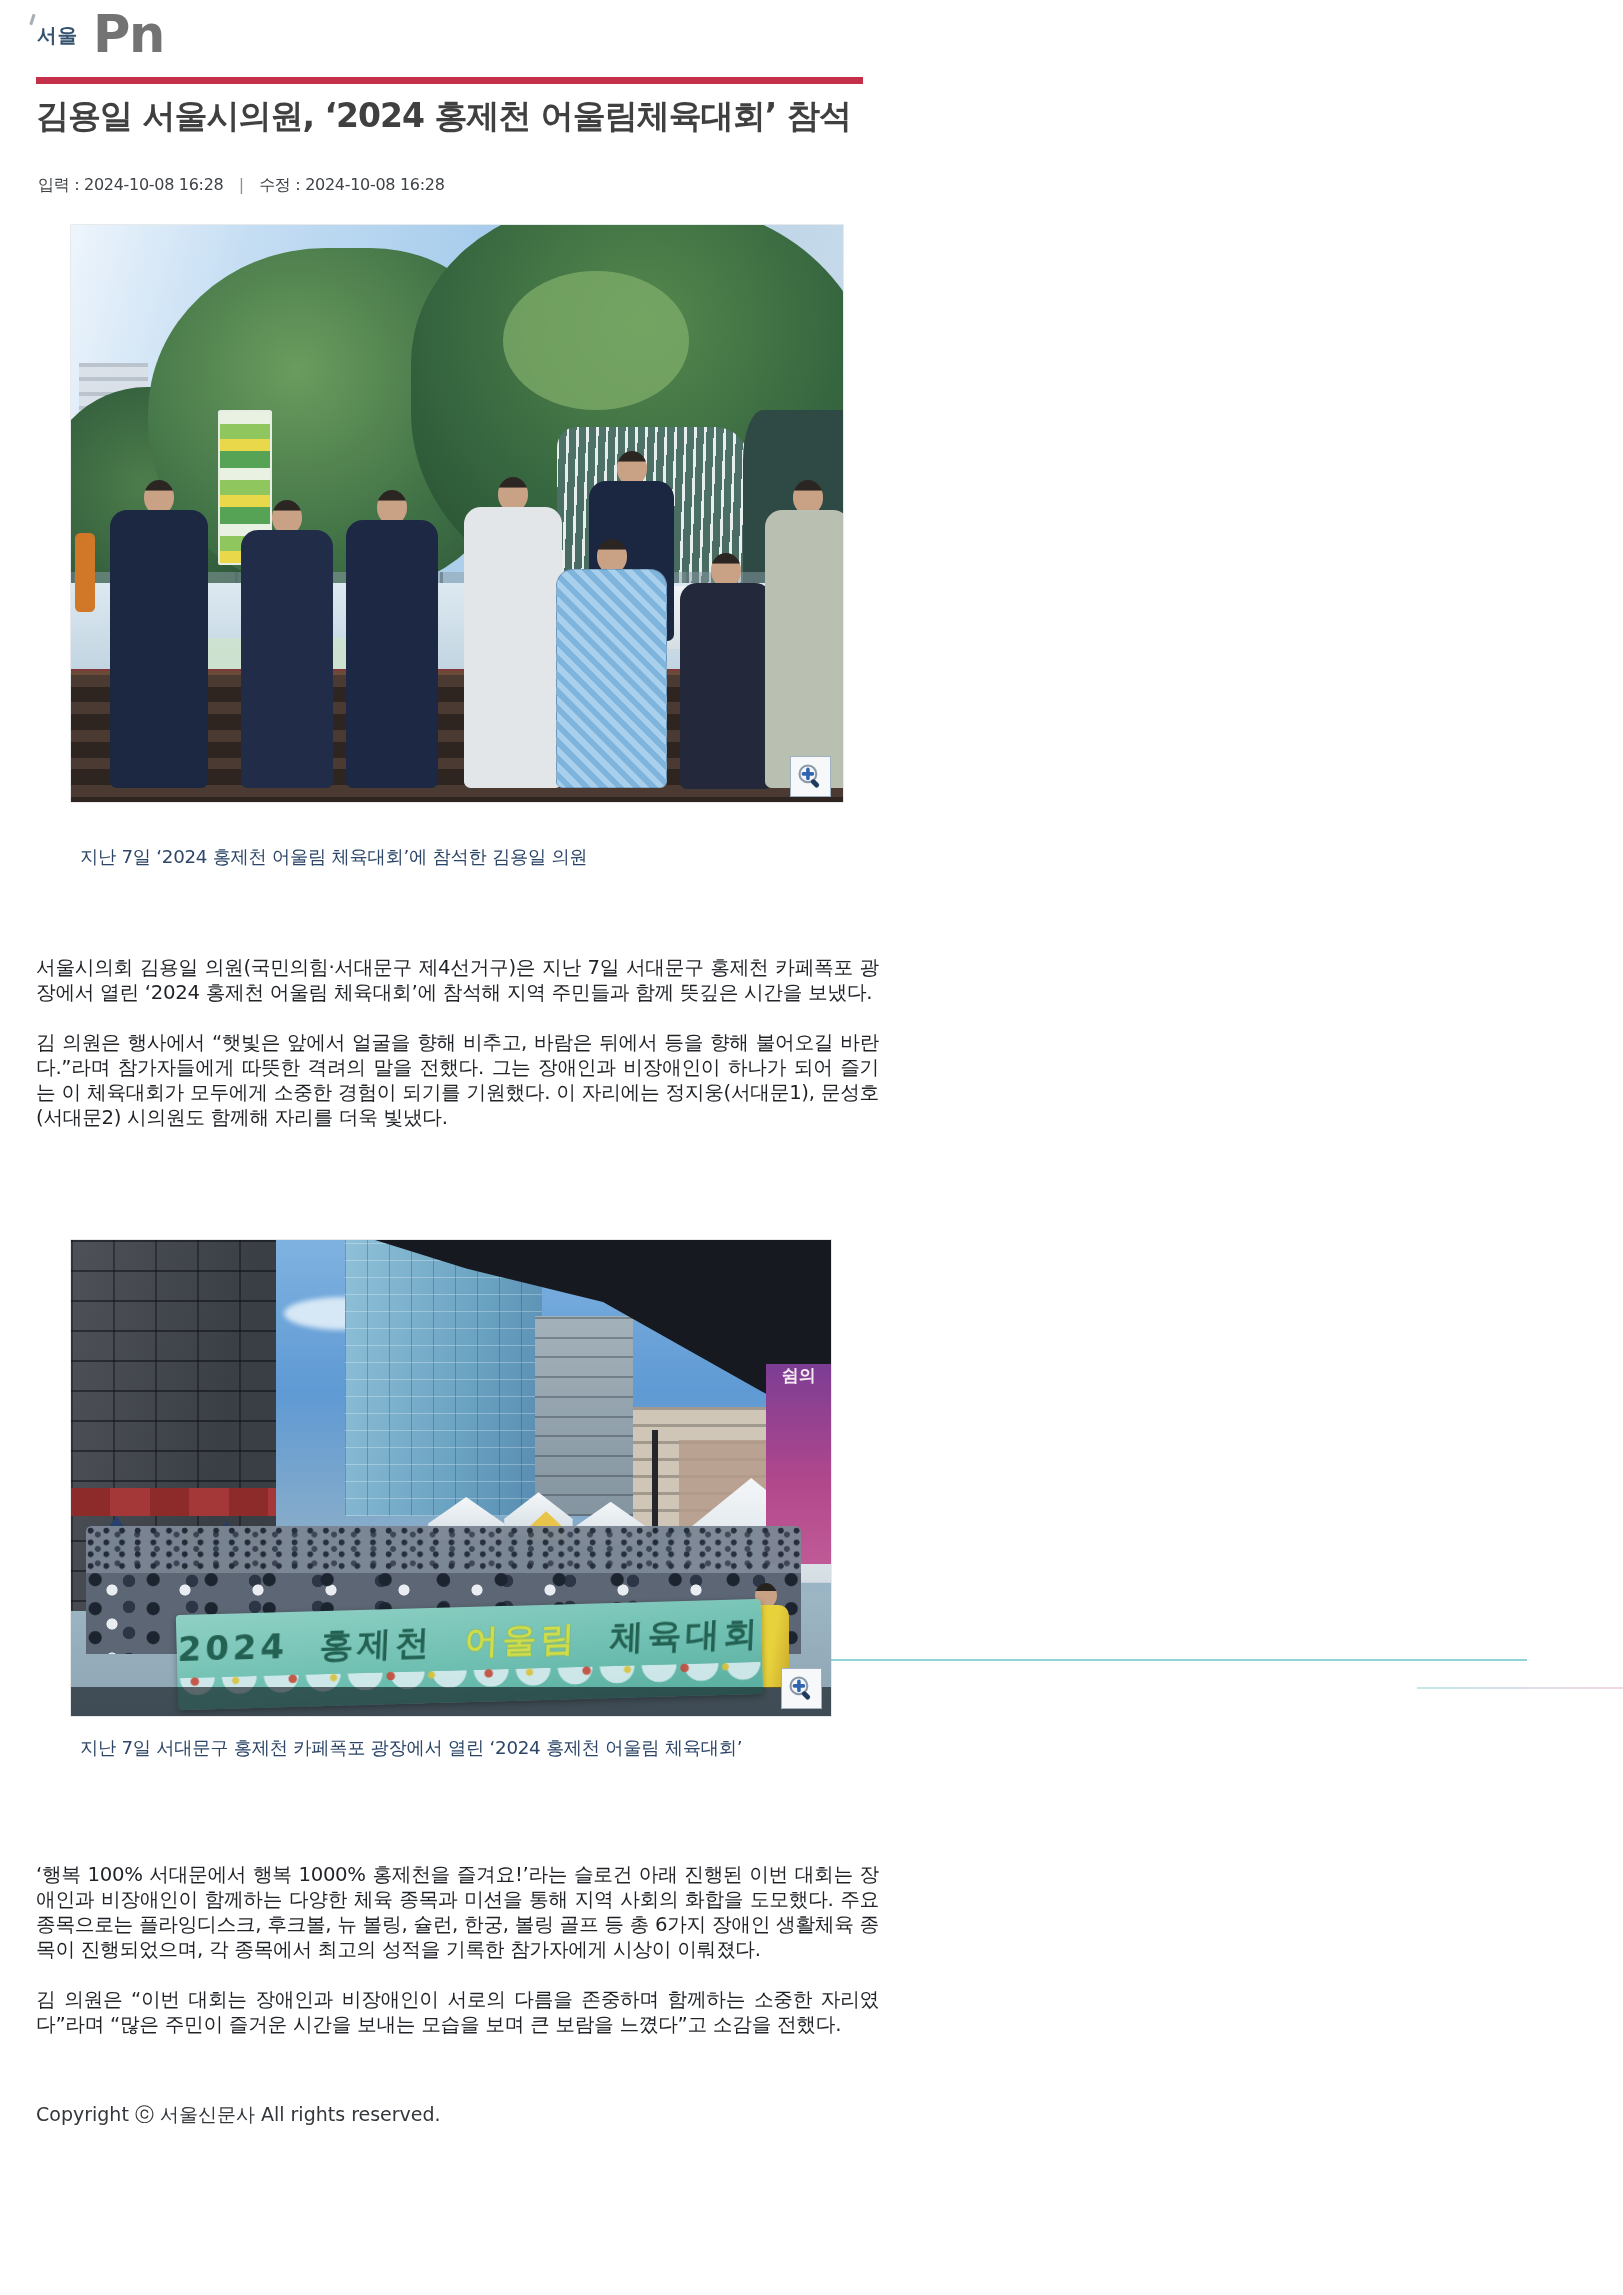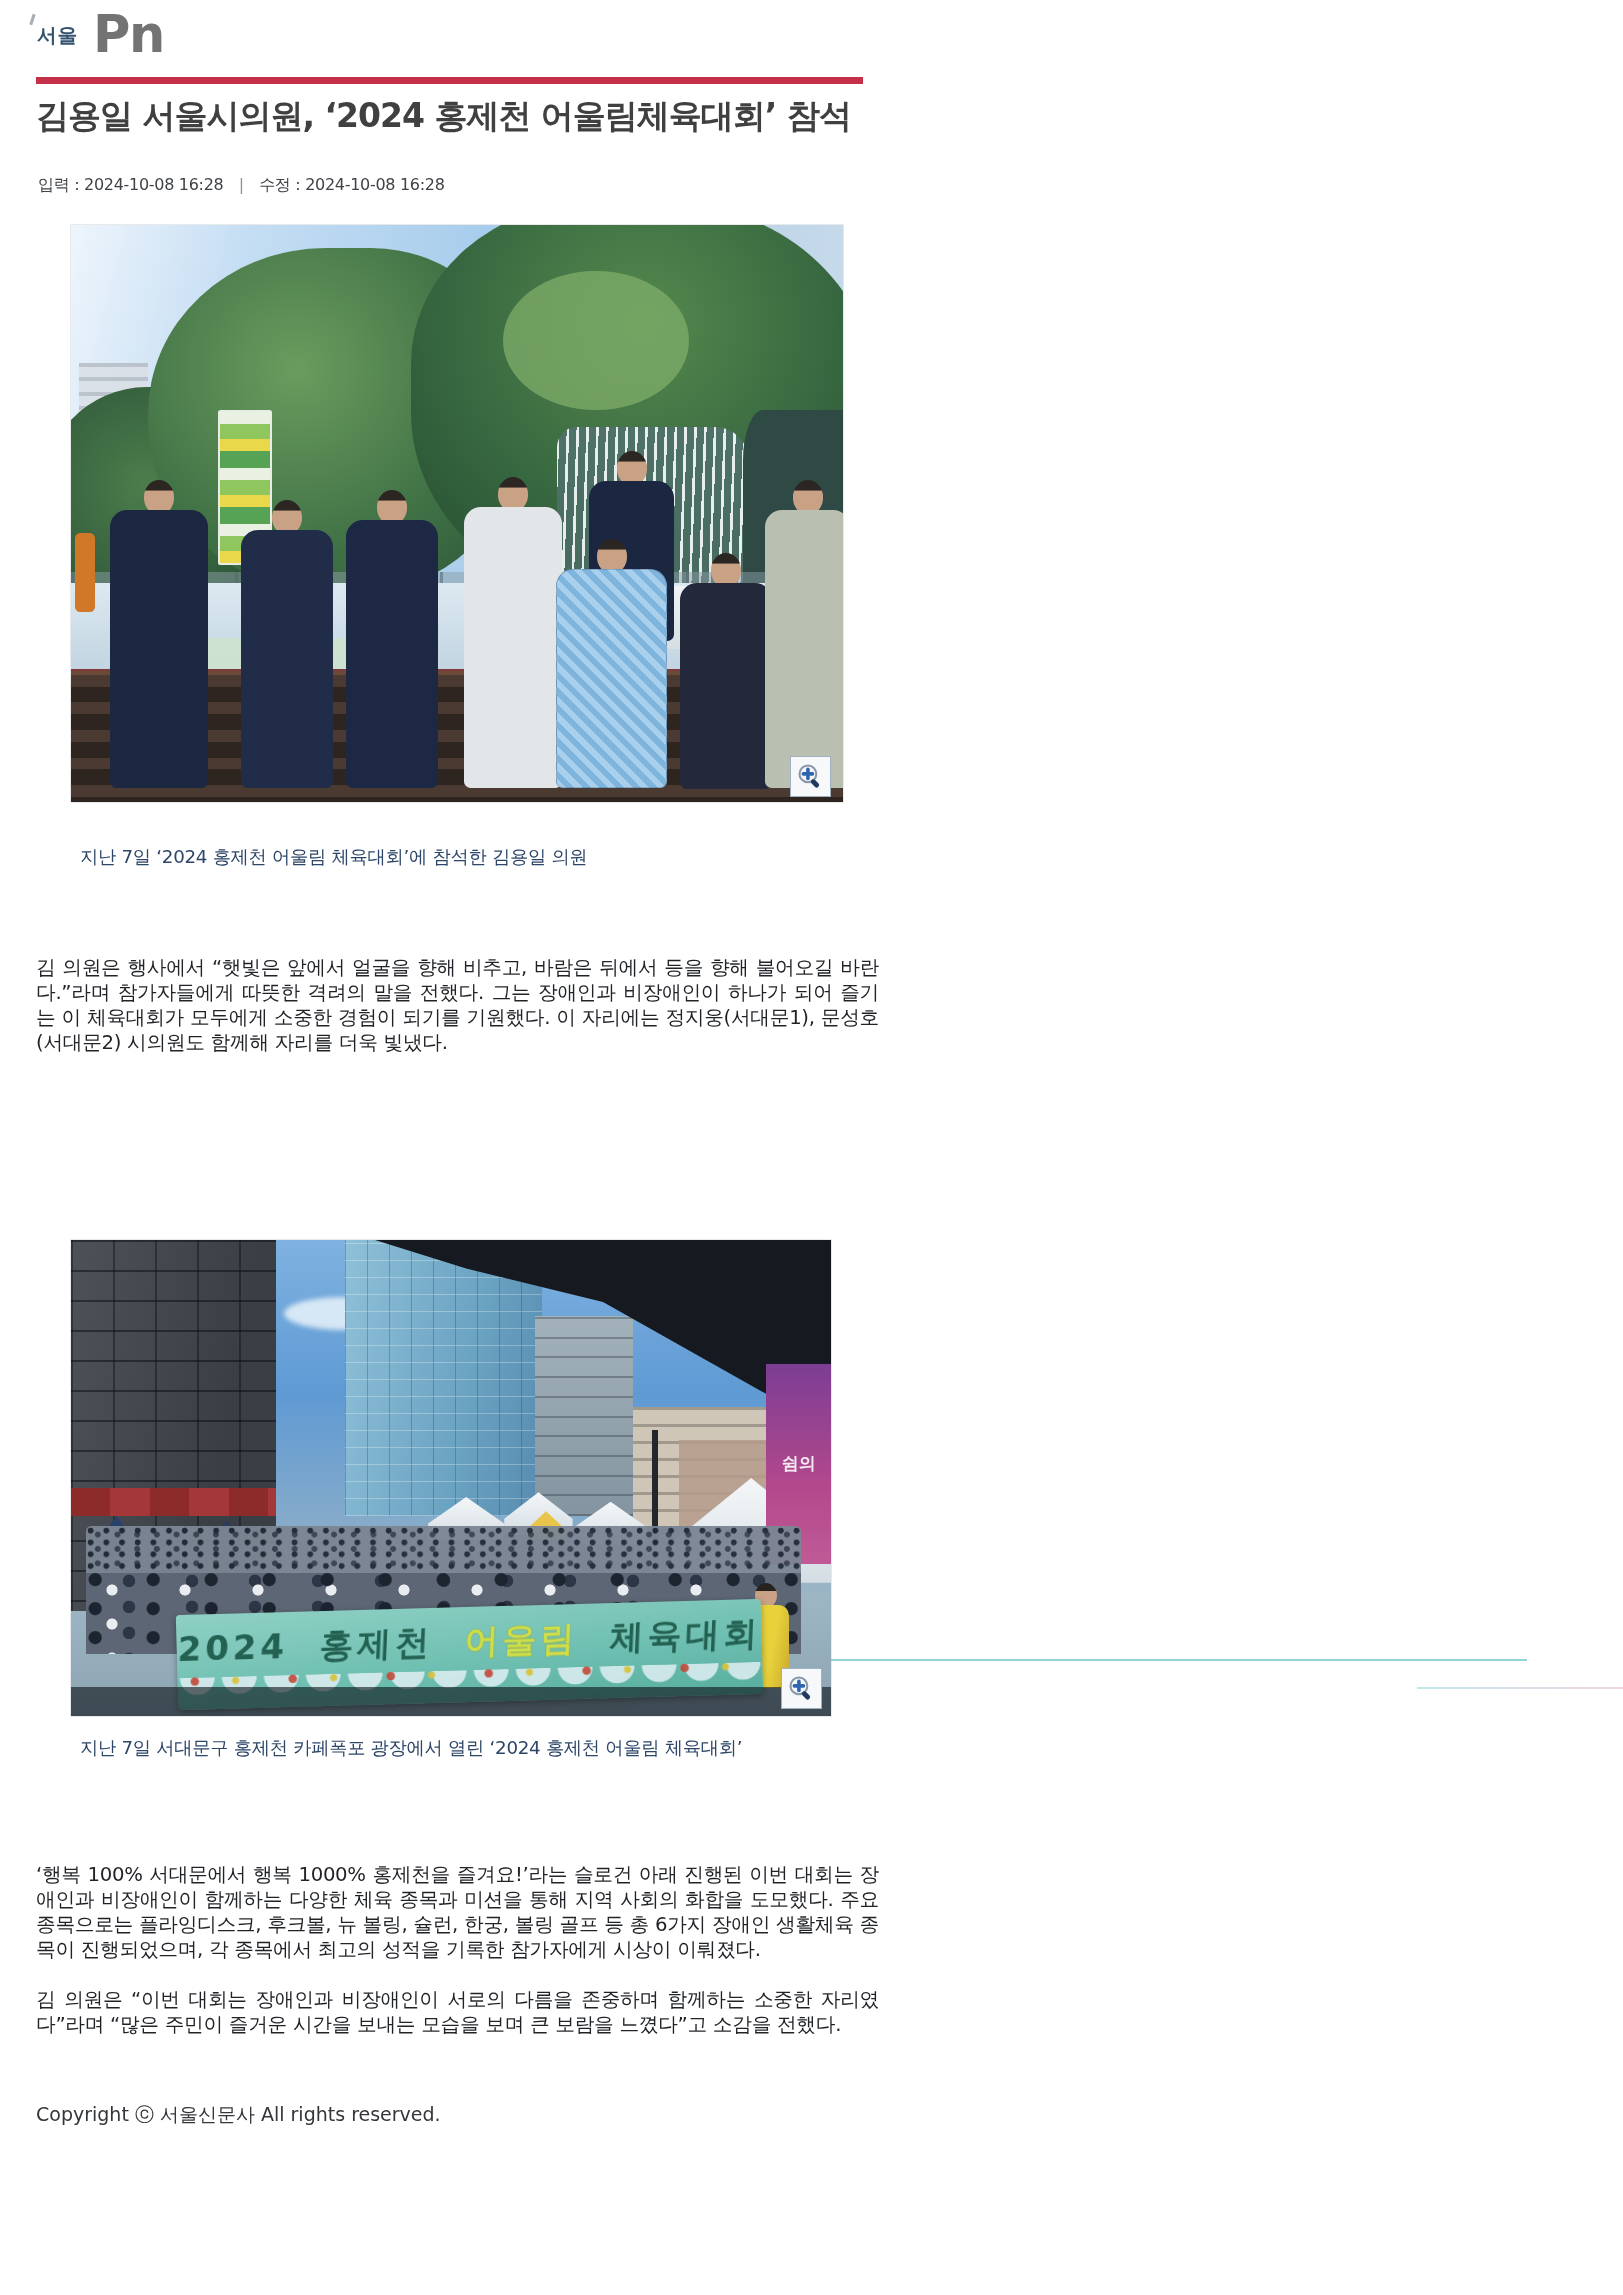--- a/index.html
+++ b/index.html
@@ -77,21 +77,21 @@
   .p2-tower2 { left:61%; top:16%; width:13%; height:42%;
       background:
         repeating-linear-gradient(0deg, rgba(40,50,60,.35) 0 2px, transparent 2px 19.7px),
         linear-gradient(#a3b2ba,#8494a0); }
   .p2-bldg-r1 { left:74%; top:35%; width:18%; height:25%;
       background:repeating-linear-gradient(180deg, rgba(90,85,75,.4) 0 2.6px, transparent 2.6px 17px), #cfc6b8; }
   .p2-bldg-r2 { left:80%; top:42%; width:12%; height:18%; background:#b59b8a; opacity:.85; }
   .p2-overpass { inset:0; clip-path:polygon(40% 0,100% 0,100% 40%,70% 13%,52% 6%); background:#16191f; }
   .p2-pink { left:91.5%; top:26%; width:8.5%; height:42%;
       background:linear-gradient(#7c3d94,#b2488c 60%,#c05a96);
-      display:flex; align-items:center; justify-content:center;
+      display:flex; align-items:flex-start; justify-content:center;
       color:#f5e9f2; font-size:17px; font-weight:700; }
   .p2-lamp { left:76.5%; top:40%; width:5.2px; height:24%; background:#23262b; }
   .tent { position:absolute; background:linear-gradient(#f4f7f9,#d4dde3);
           clip-path:polygon(50% 0,100% 62%,100% 100%,0 100%,0 62%); }
   .p2-crowd-far { left:2%; top:60%; width:94%; height:13%; border-radius:5.2px; opacity:.96;
       background:
         radial-gradient(circle 3.3px at 4.6px 4.6px, #222a36 2.6px, transparent 3.3px),
         radial-gradient(circle 3.3px at 11.8px 8.5px, #3a4352 2.6px, transparent 3.3px),
         #7c8694;
       background-size:15.7px 11.8px, 19.7px 14.4px; }
@@ -212,20 +212,21 @@
       <circle cx="10" cy="10" r="6.5" fill="#f4f6f8" stroke="#8a97a8" stroke-width="1.6"></circle>
       <path d="M10 6.5v7M6.5 10h7" stroke="#2f64ae" stroke-width="2.8" stroke-linecap="round"></path>
       <rect x="14.2" y="13.4" width="7.4" height="3.8" rx="1.9" transform="rotate(45 14.2 13.4)" fill="#1e3a5f"></rect>
     </svg>
   </div>
 </div>
 
 <div class="caption" style="top:844px;">지난 7일 ‘2024 홍제천 어울림 체육대회’에 참석한 김용일 의원</div>
 
 <div class="body-block" style="top:955px;">
+  <p>서울시의회 김용일 의원(국민의힘·서대문구 제4선거구)은 지난 7일 서대문구 홍제천 카페폭포 광장에서 열린 ‘2024 홍제천 어울림 체육대회’에 참석해 지역 주민들과 함께 뜻깊은 시간을 보냈다.</p>
   <p>김 의원은 행사에서 “햇빛은 앞에서 얼굴을 향해 비추고, 바람은 뒤에서 등을 향해 불어오길 바란다.”라며 참가자들에게 따뜻한 격려의 말을 전했다. 그는 장애인과 비장애인이 하나가 되어 즐기는 이 체육대회가 모두에게 소중한 경험이 되기를 기원했다. 이 자리에는 정지웅(서대문1), 문성호(서대문2) 시의원도 함께해 자리를 더욱 빛냈다.</p>
 </div>
 
 <div class="photo" style="left:71px; top:1240px; width:760px; height:476px; background:#5f9ad4;">
   <div class="abs p2-sky"></div>
   <div class="abs p2-cloud"></div>
   <div class="abs p2-tower1"></div>
   <div class="abs p2-tower2"></div>
   <div class="abs p2-bldg-r1"></div>
   <div class="abs p2-bldg-r2"></div>

